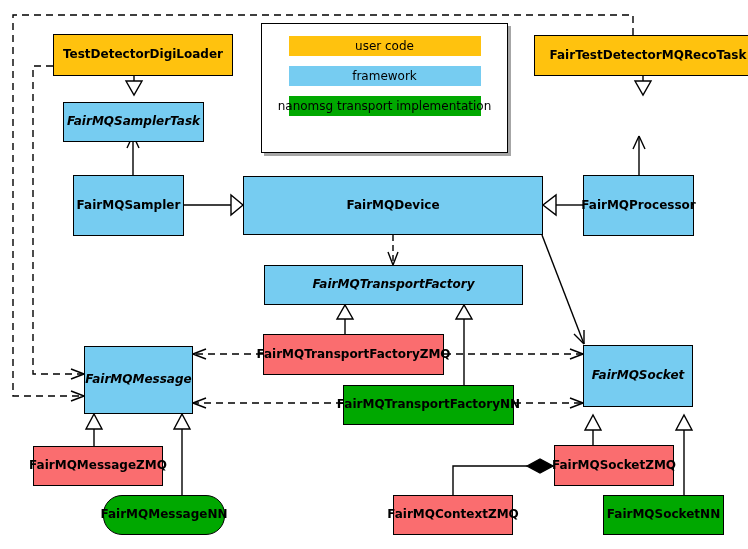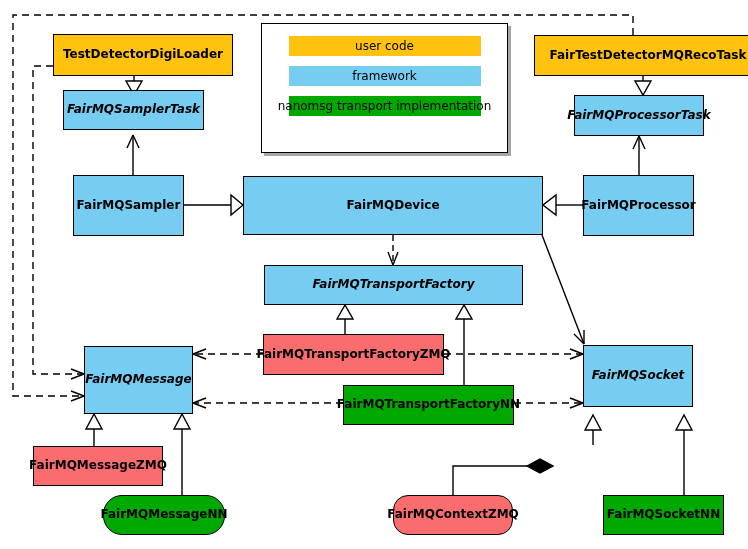--- a/index.html
+++ b/index.html
@@ -152,44 +152,44 @@
     <div class="legend-row cat-framework">
       <span>framework</span>
     </div>
     <div class="legend-row cat-nanomsg">
       <span>nanomsg transport implementation</span>
     </div>
   </div>
 
   <div class="node cat-user" style="left:53px;top:34px;width:180px;height:42px;">TestDetectorDigiLoader</div>
 
-  <div class="node cat-framework abstract" style="left:63px;top:90px;width:141px;height:40px;">FairMQSamplerTask</div>
+  <div class="node cat-framework abstract" style="left:63px;top:102px;width:141px;height:40px;">FairMQSamplerTask</div>
 
   <div class="node cat-framework" style="left:73px;top:175px;width:111px;height:61px;">FairMQSampler</div>
 
   <div class="node cat-user" style="left:534px;top:35px;width:228px;height:41px;">FairTestDetectorMQRecoTask</div>
 
-  <div class="node cat-framework abstract" style="left:574px;top:95px;width:130px;height:41px;">FairMQProcessorTask</div>
 
   <div class="node cat-framework" style="left:583px;top:175px;width:111px;height:61px;">FairMQProcessor</div>
 
   <div class="node cat-framework" style="left:243px;top:176px;width:300px;height:59px;">FairMQDevice</div>
 
   <div class="node cat-framework abstract" style="left:264px;top:265px;width:259px;height:40px;">FairMQTransportFactory</div>
 
   <div class="node cat-zeromq" style="left:263px;top:334px;width:181px;height:41px;">FairMQTransportFactoryZMQ</div>
 
   <div class="node cat-nanomsg" style="left:343px;top:385px;width:171px;height:40px;">FairMQTransportFactoryNN</div>
 
   <div class="node cat-framework abstract" style="left:84px;top:346px;width:109px;height:68px;">FairMQMessage</div>
 
   <div class="node cat-framework abstract" style="left:583px;top:345px;width:110px;height:62px;">FairMQSocket</div>
 
   <div class="node cat-zeromq" style="left:33px;top:446px;width:130px;height:40px;">FairMQMessageZMQ</div>
 
   <div class="node cat-nanomsg" style="left:103px;top:495px;width:122px;height:40px;border-radius:19px;">FairMQMessageNN</div>
 
-  <div class="node cat-zeromq" style="left:393px;top:495px;width:120px;height:40px;border-radius:15px;">FairMQContextZMQ</div>
+  <div class="node cat-zeromq" style="left:393px;top:495px;width:120px;height:40px;">FairMQContextZMQ</div>
 
+  <div class="node cat-zeromq" style="left:554px;top:445px;width:120px;height:41px;">FairMQSocketZMQ</div>
 
   <div class="node cat-nanomsg" style="left:603px;top:495px;width:121px;height:40px;">FairMQSocketNN</div>
 
 </div>
 
 </body></html>

